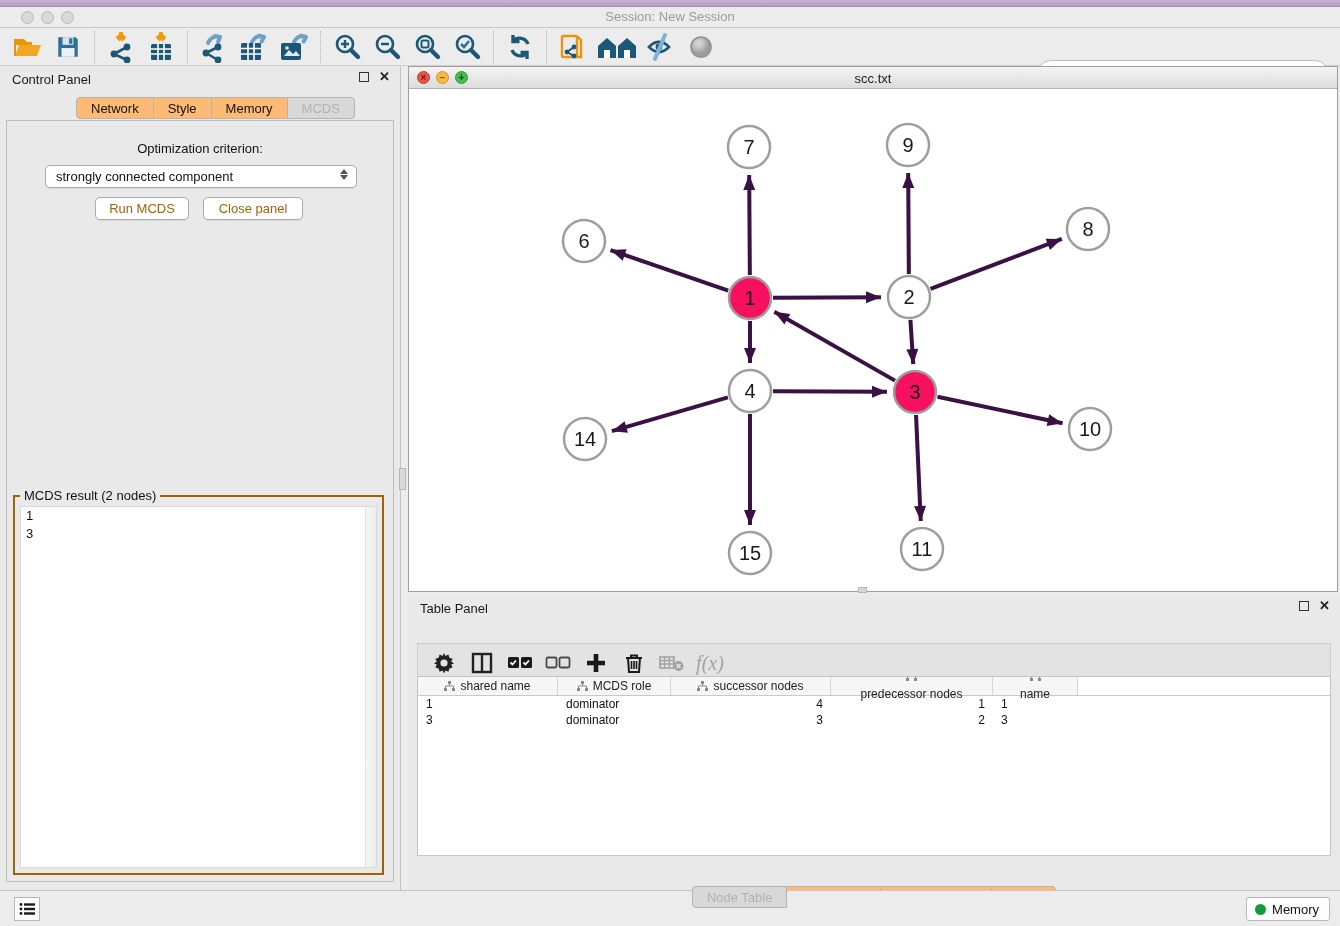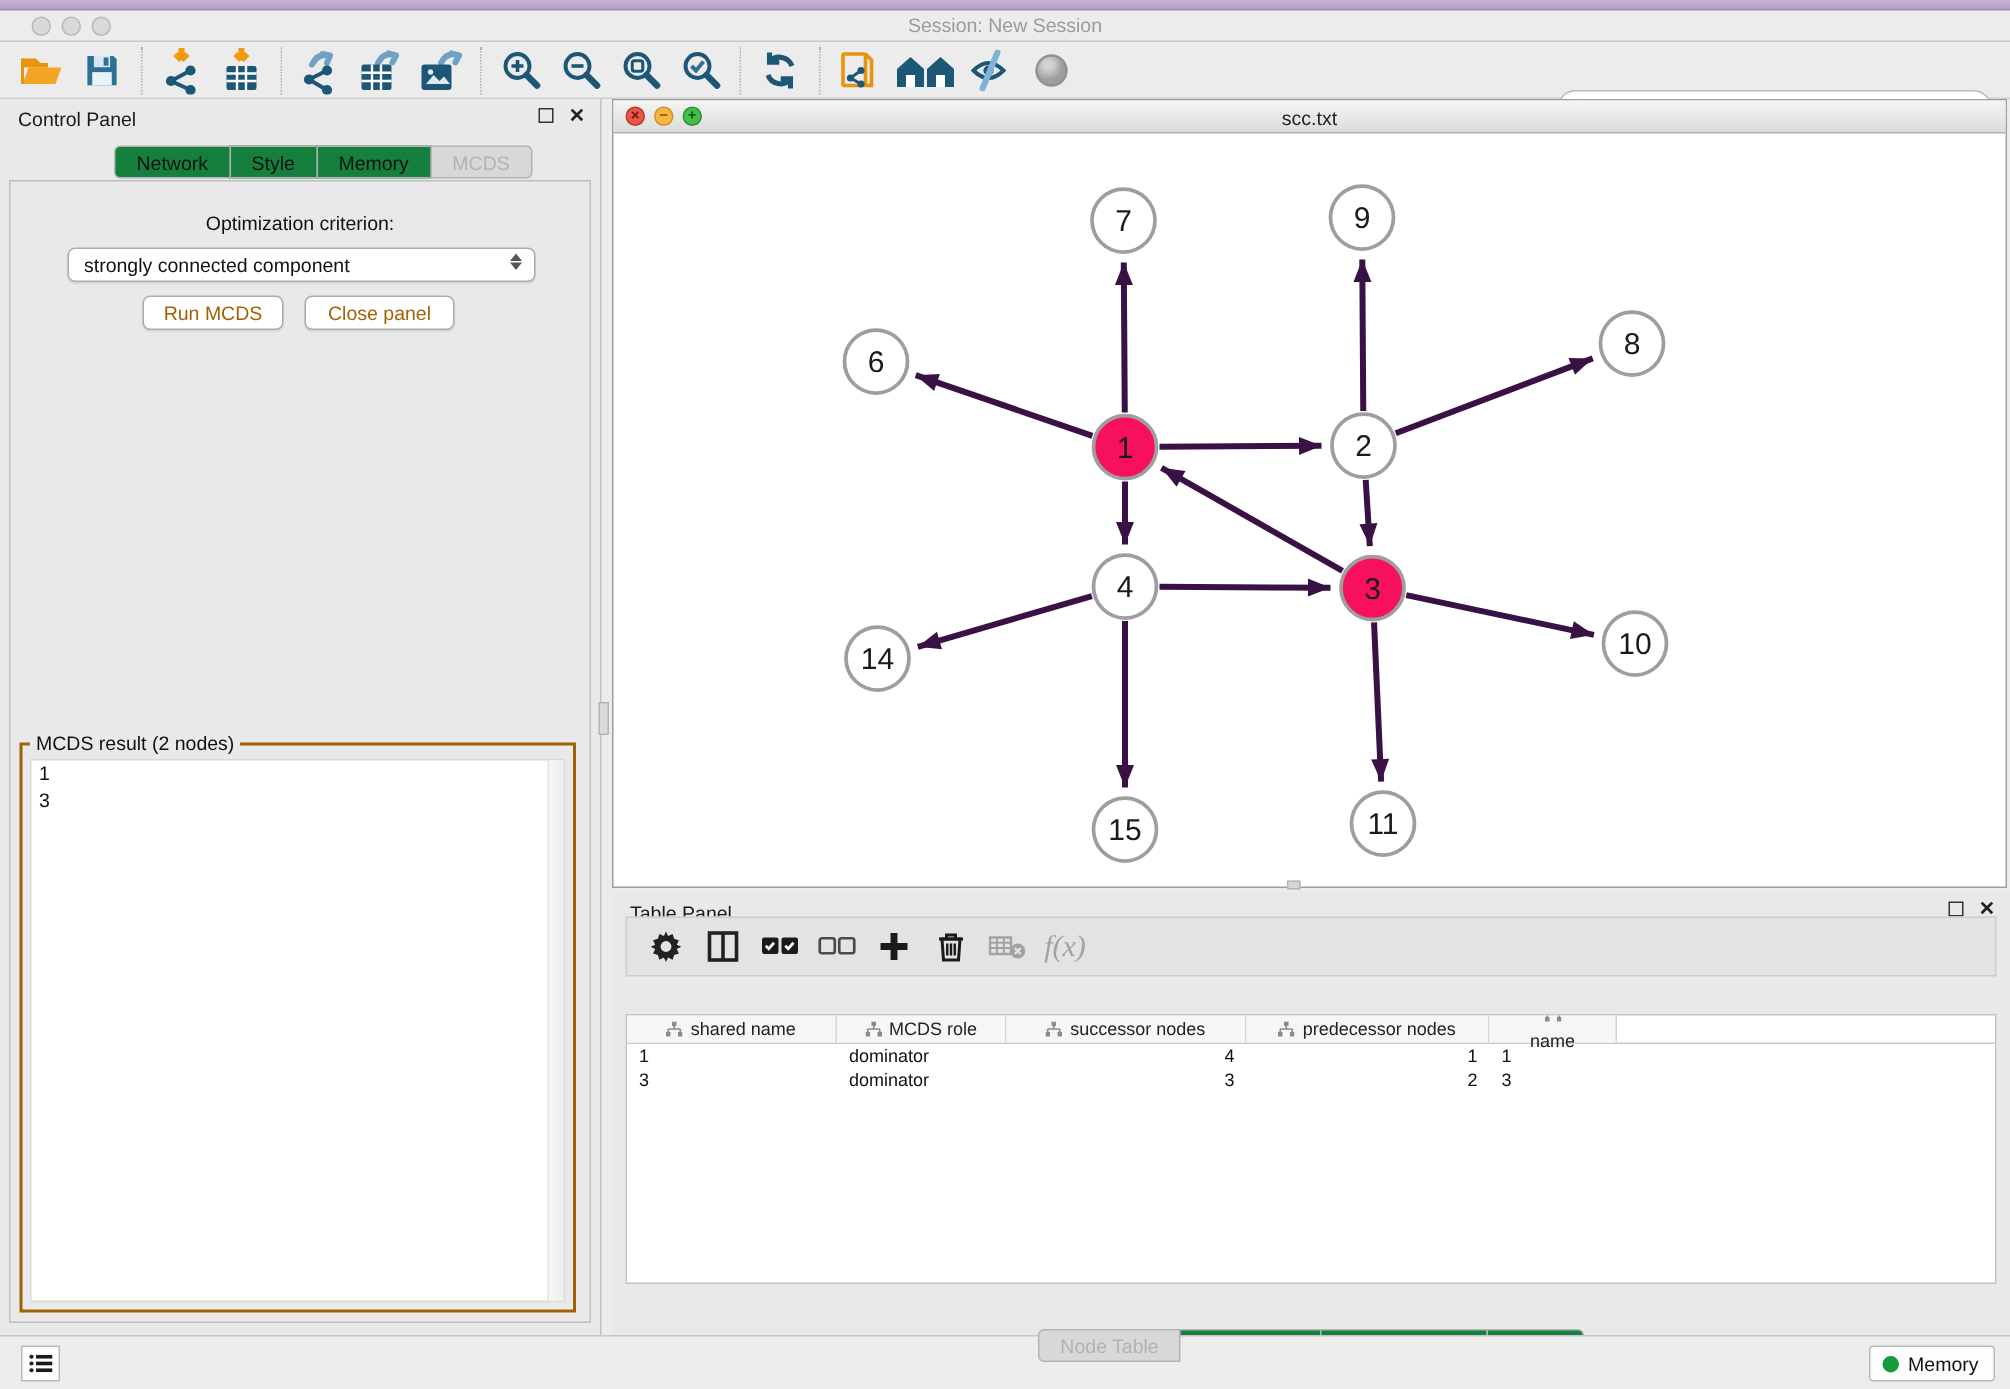--- a/index.html
+++ b/index.html
@@ -30,21 +30,21 @@
 
   
   #control-panel { left:0; top:66px; width:401px; height:824px; background:#e9e9e9;
     border-right:1px solid #c2c2c2; }
   .panel-title { position:absolute; left:12px; top:6px; font-size:13px; color:#1a1a1a; }
   .panel-btns { position:absolute; right:10px; top:6px; display:flex; gap:10px; }
   .float-glyph { width:10px; height:10px; border:1.6px solid #333; display:inline-block; }
   .close-glyph { font-size:13px; font-weight:bold; color:#222; line-height:10px; }
 
   .tabrow { position:absolute; display:flex; }
-  .tab { height:22px; padding:0 14px; background:#15803d; border:1px solid #b3b3b3;
+  .tab { height:22px; padding:0 14px; background:#fdba74; border:1px solid #b3b3b3;
     font-size:13px; color:#111; display:flex; align-items:center; margin-left:-1px;
     position:relative; }
   .tab:first-child { border-radius:4px 0 0 4px; margin-left:0; }
   .tab:last-child { border-radius:0 4px 4px 0; }
   .tab.selected { background:#d8d8d8; color:#b2b2b2; z-index:1; }
 
   #cp-content { position:absolute; left:6px; right:6px; top:54px; bottom:8px;
     border:1px solid #bdbdbd; background:#e9e9e9; }
   #opt-label { position:absolute; top:20px; width:100%; text-align:center; font-size:13px; color:#111; }
   #criterion-select { position:absolute; left:38px; top:44px; width:312px; height:23px;
@@ -81,21 +81,21 @@
   .ml-yel { background:#f7b843; border:1px solid #d1912a; color:#8a5a0c; }
   .ml-grn { background:#46bd4d; border:1px solid #2e9437; color:#0e5a14; }
   #graph-svg { position:absolute; left:0; top:22px; }
   .net-grip { position:absolute; left:449px; bottom:-2px; width:9px; height:6px;
     background:#d6d6d6; border:1px solid #b5b5b5; }
   .v-grip { position:absolute; left:399px; top:468px; width:7px; height:22px;
     background:#dadada; border:1px solid #b5b5b5; }
 
   
   #table-panel { left:408px; top:595px; width:932px; height:295px; background:#e9e9e9; }
-  #tp-toolbar { position:absolute; left:9px; right:9px; top:16px; height:40px;
+  #tp-toolbar { position:absolute; left:9px; right:9px; top:48px; height:40px;
     background:#e3e3e3; border:1px solid #cdcdcd; display:flex; align-items:center;
     padding-left:10px; gap:6px; }
   .tp-btn { width:32px; height:32px; display:flex; align-items:center; justify-content:center; }
   #fx-label { font-family:"Liberation Serif", serif; font-style:italic; font-size:20px; color:#a2a2a2; }
 
   #node-table { position:absolute; left:9px; right:9px; top:81px; height:180px;
     background:#fff; border:1px solid #c4c4c4; overflow:hidden; }
   #tbl-header { display:flex; height:19px; border-bottom:1px solid #c9c9c9; }
   .hcell { background:#f6f6f6; border-right:1px solid #d5d5d5; display:flex;
     align-items:center; justify-content:center; gap:5px; font-size:12px; color:#222; }
@@ -466,21 +466,21 @@
           </div>
           <div class="hcell" style="width: 160px;">
             <svg width="11" height="11" viewBox="0 0 11 11">
               <rect x="4" y="0" width="3" height="3" fill="#8b8b8b"></rect>
               <path d="M5.5 3 v2 M1.5 5 h8 M1.5 5 v2 M9.5 5 v2" stroke="#8b8b8b" stroke-width="1.1" fill="none"></path>
               <rect x="0" y="7" width="3" height="3" fill="#8b8b8b"></rect>
               <rect x="8" y="7" width="3" height="3" fill="#8b8b8b"></rect>
             </svg>
             <span>successor nodes</span>
           </div>
-          <div class="hcell" style="width: 162px;">
+          <div class="hcell" style="width: 162px; flex-direction: column;">
             <svg width="11" height="11" viewBox="0 0 11 11">
               <rect x="4" y="0" width="3" height="3" fill="#8b8b8b"></rect>
               <path d="M5.5 3 v2 M1.5 5 h8 M1.5 5 v2 M9.5 5 v2" stroke="#8b8b8b" stroke-width="1.1" fill="none"></path>
               <rect x="0" y="7" width="3" height="3" fill="#8b8b8b"></rect>
               <rect x="8" y="7" width="3" height="3" fill="#8b8b8b"></rect>
             </svg>
             <span>predecessor nodes</span>
           </div>
           <div class="hcell" style="width: 85px; flex-direction: column;">
             <svg width="11" height="11" viewBox="0 0 11 11">

